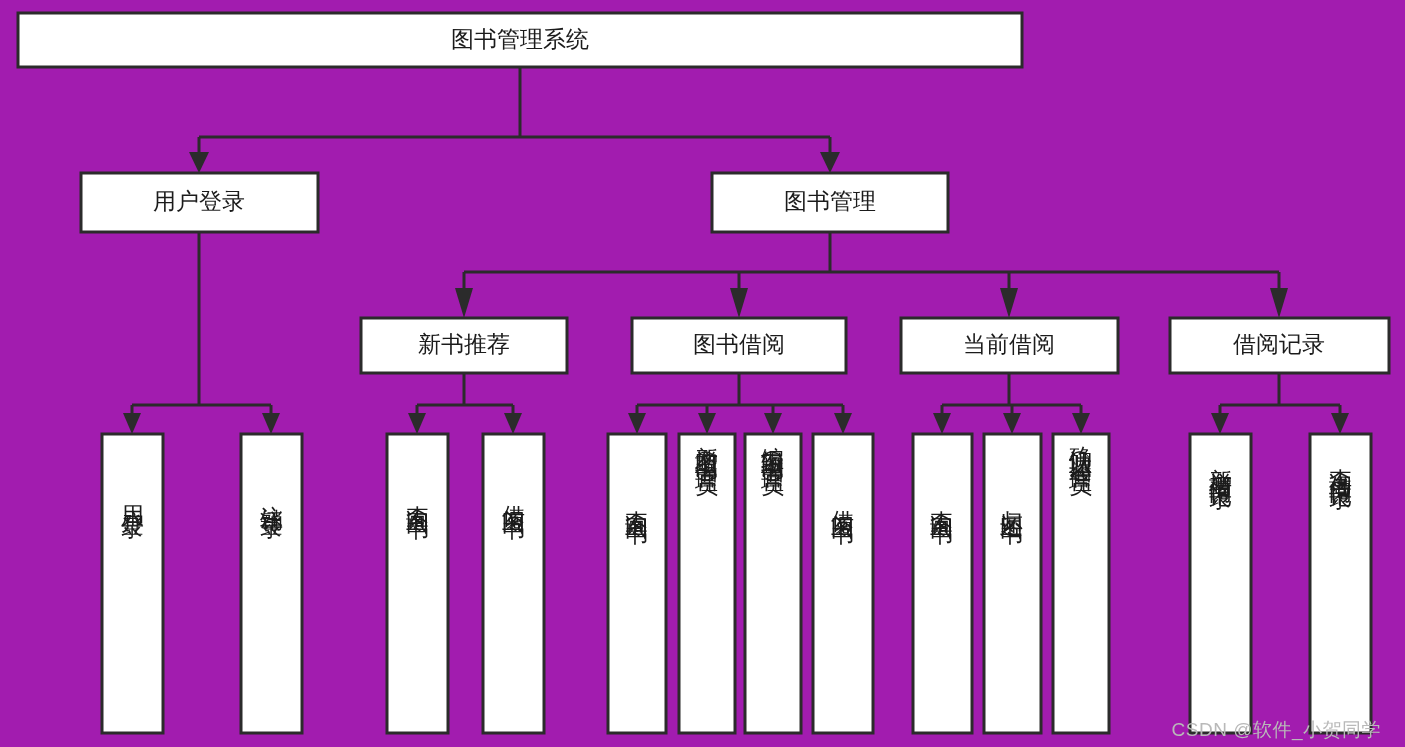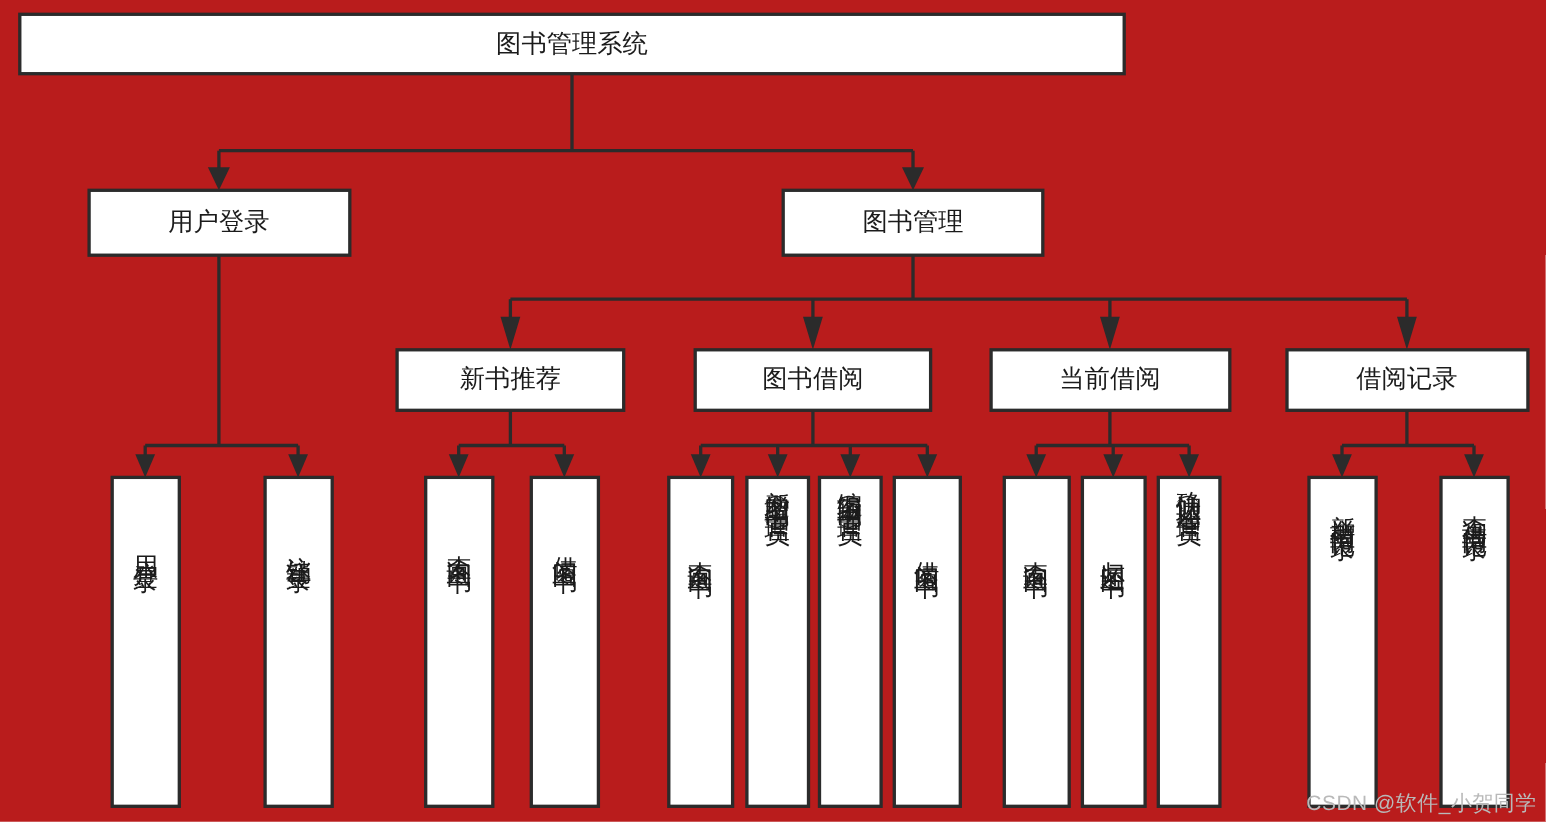--- a/index.html
+++ b/index.html
@@ -11,21 +11,21 @@
     width: 1405px;
     height: 747px;
     font-family: "Liberation Sans", "DejaVu Sans", sans-serif;
     position: relative;
     overflow: hidden;
   }
   #diagram-root {
     position: relative;
     width: 1405px;
     height: 747px;
-    background: #b91c1c;
+    background: #a21caf;
   }
   svg#tree-svg {
     position: absolute;
     left: 0;
     top: 0;
     width: 1405px;
     height: 747px;
   }
   .node-box {
     fill: #ffffff;
@@ -54,21 +54,21 @@
     font-size: 23px;
     fill: #1b1b1b;
     writing-mode: vertical-rl;
     text-orientation: upright;
     letter-spacing: 4px;
     text-anchor: middle;
     white-space: pre;
   }
   .watermark {
     position: absolute;
-    right: 8px;
+    right: 24px;
     bottom: 4px;
     font-family: "Liberation Sans", "DejaVu Sans", sans-serif;
     font-size: 19px;
     color: #b9b9b9;
     letter-spacing: 0.5px;
     user-select: none;
     white-space: pre;
   }
 </style>
 </head>

